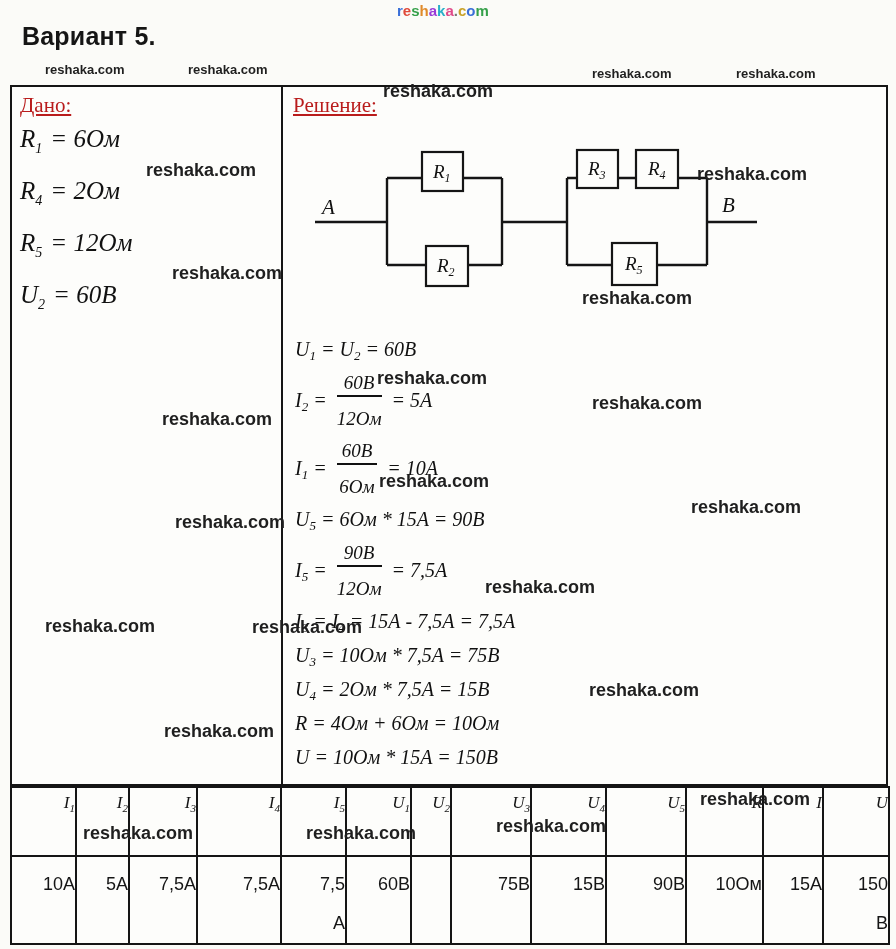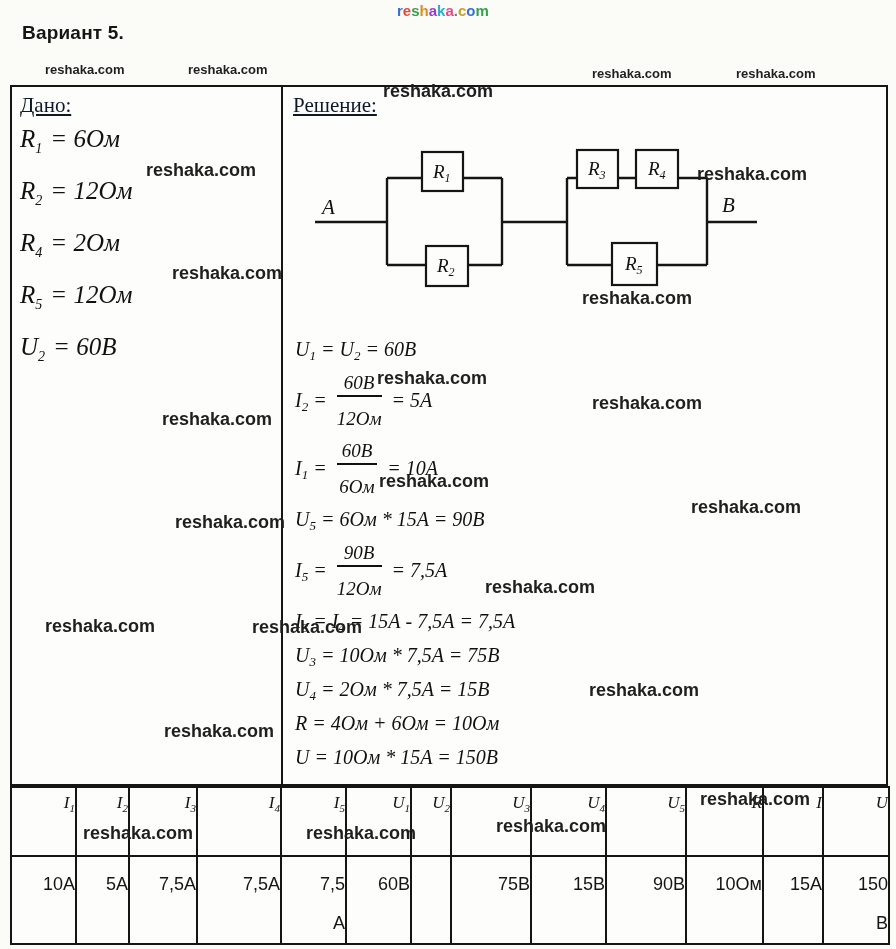--- a/index.html
+++ b/index.html
@@ -1,27 +1,27 @@
 <!DOCTYPE html>
 <html><head>
 <meta charset="utf-8">
 <style>
   *{box-sizing:border-box}
   html,body{margin:0;padding:0}
   body{width:896px;height:949px;position:relative;background:#fbfbf8;
        font-family:"Liberation Sans",sans-serif;color:#151515;overflow:hidden}
-  .title{position:absolute;left:22px;top:22px;font-size:19px;font-weight:700;letter-spacing:.2px}
+  .title{position:absolute;left:22px;top:22px;font-size:25px;font-weight:700;letter-spacing:.2px}
   .wm{position:absolute;font-weight:700;white-space:nowrap;color:#1f1f1f;z-index:40;pointer-events:none}
   .wm.small{font-size:13px}
   .wm.large{font-size:18px}
   .wm.colored{font-size:15px}
   .mainbox{position:absolute;left:10px;top:85px;width:878px;height:701px;border:2px solid #151515;display:flex;background:#fdfdfb}
   .given{width:271px;border-right:2px solid #151515;padding:6px 6px 0 8px}
   .solution{flex:1;position:relative;padding:6px 0 0 10px}
-  .sec-label{font-family:"Liberation Serif",serif;font-size:21px;text-decoration:underline;color:#0f172a}
+  .sec-label{font-family:"Liberation Serif",serif;font-size:21px;text-decoration:underline;color:#b91c1c}
   .math,.given-item,.eq{font-family:"Liberation Serif",serif;font-style:italic;color:#111}
   .given-item{font-size:25px;line-height:42px;white-space:nowrap}
   .given-item sub{font-size:14px}
   .given-item .rest{margin-left:8px}
   .circuit{position:absolute;left:15px;top:55px}
   .circuit text{font-family:"Liberation Serif",serif;font-style:italic;fill:#111}
   .eqs{position:absolute;left:12px;top:250px}
   .eq{display:flex;align-items:center;font-size:20px;line-height:25px;margin-bottom:9px;white-space:pre}
   .eq sub{font-size:13px;transform:translateY(6px)}
   .frac{display:inline-flex;flex-direction:column;text-align:center;margin:0 5px;font-size:19px;line-height:23px}
@@ -62,21 +62,20 @@
 <div class="wm large" style="left:164px;top:721px">reshaka.com</div>
 <div class="wm large" style="left:700px;top:789px">reshaka.com</div>
 <div class="wm large" style="left:496px;top:816px">reshaka.com</div>
 <div class="wm large" style="left:83px;top:823px">reshaka.com</div>
 <div class="wm large" style="left:306px;top:823px">reshaka.com</div>
 
 <div class="mainbox">
   <div class="given">
     <div class="sec-label">Дано:</div>
     <div class="given-item"><span>R</span><sub>1</sub><span class="rest">= 6Ом</span></div>
-    <div class="given-item"><span>R</span><sub>2</sub><span class="rest">= 12Ом</span></div>
     <div class="given-item"><span>R</span><sub>4</sub><span class="rest">= 2Ом</span></div>
     <div class="given-item"><span>R</span><sub>5</sub><span class="rest">= 12Ом</span></div>
     <div class="given-item"><span>U</span><sub>2</sub><span class="rest">= 60В</span></div>
   </div>
 
   <div class="solution">
     <div class="sec-label">Решение:</div>
 
     <svg class="circuit" width="470" height="170" viewBox="0 0 470 170">
       <g stroke="#151515" stroke-width="2.4" fill="none">

